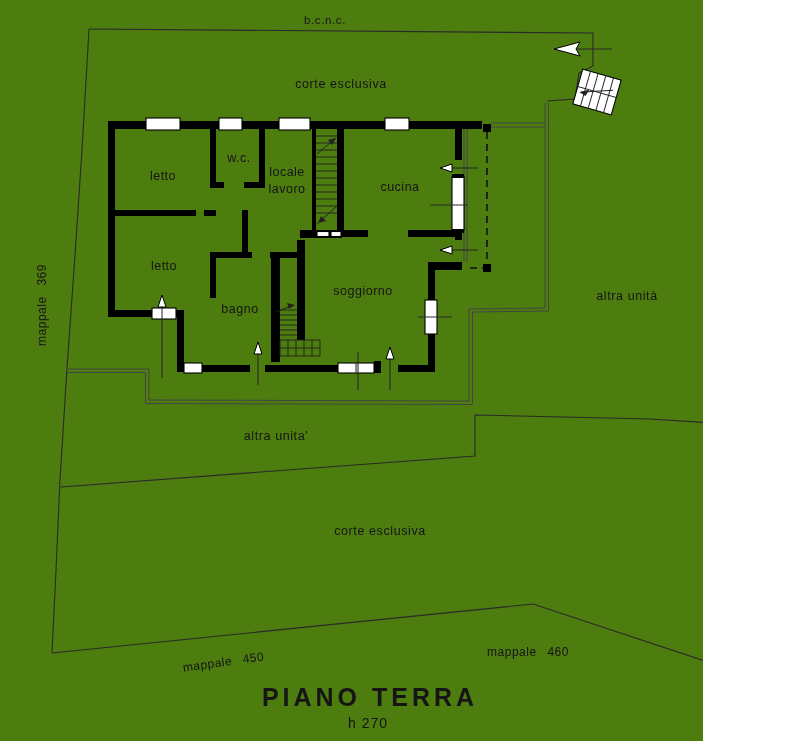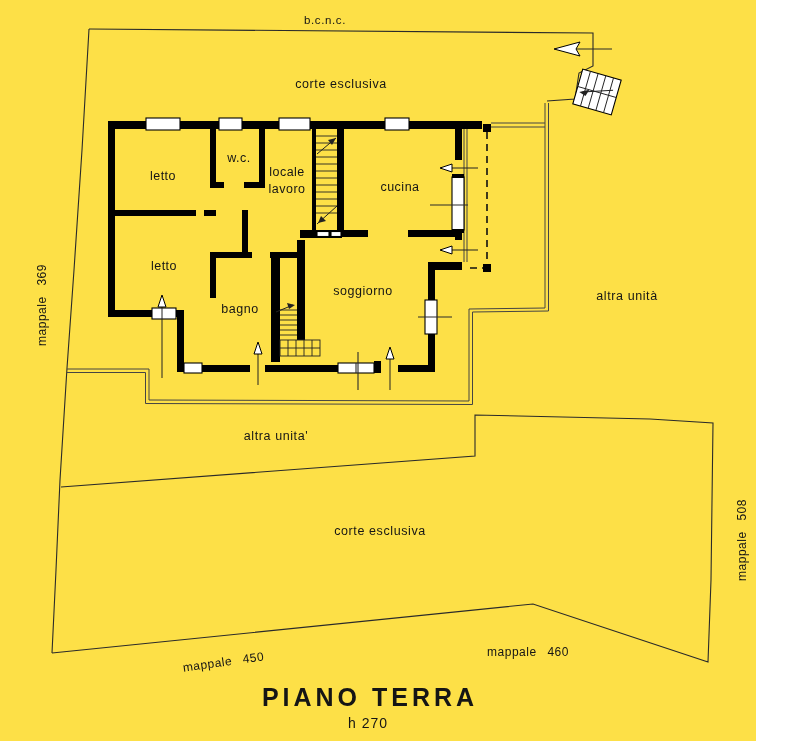--- a/index.html
+++ b/index.html
@@ -1,16 +1,16 @@
 <!DOCTYPE html>
 <html><head>
 <meta charset="utf-8">
 <style>
   html,body{margin:0;padding:0;background:#ffffff;}
-  .canvas{position:relative;width:756px;height:741px;background:#fde047;overflow:hidden;
+  .canvas{position:relative;width:703px;height:741px;background:#4d7c0f;overflow:hidden;
           font-family:"Liberation Sans", sans-serif;}
   svg{display:block}
   text{fill:#151515;font-family:"Liberation Sans", sans-serif;}
   .room-label{font-size:12.5px;letter-spacing:.5px;}
   .area-label{font-size:12.5px;letter-spacing:.6px;}
   .small-label{font-size:11.5px;letter-spacing:.6px;}
   .mappale{font-size:12px;letter-spacing:.5px;word-spacing:7px;}
   .title-main{font-size:25px;font-weight:bold;letter-spacing:4px;}
   .title-sub{font-size:14px;letter-spacing:1px;}
   .thin{stroke:#2a2a2a;stroke-width:1.1;fill:none;}

